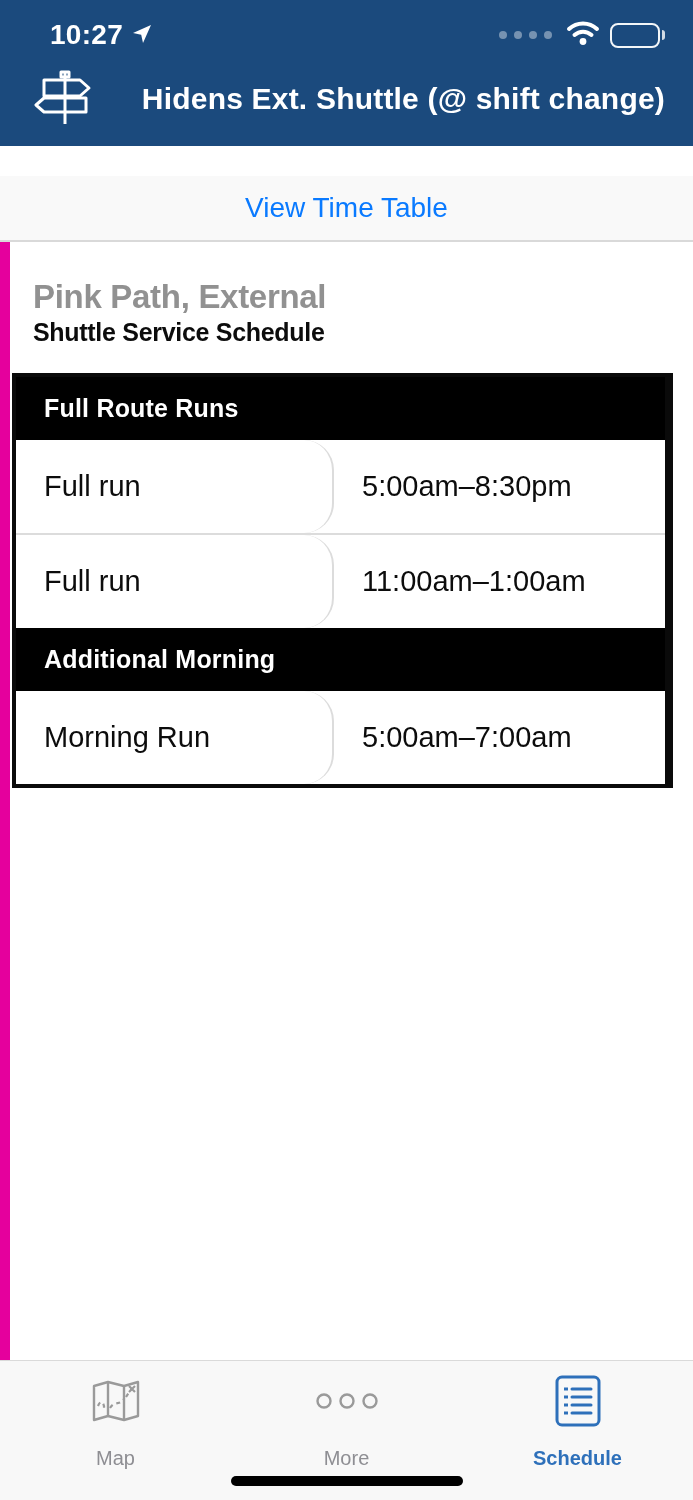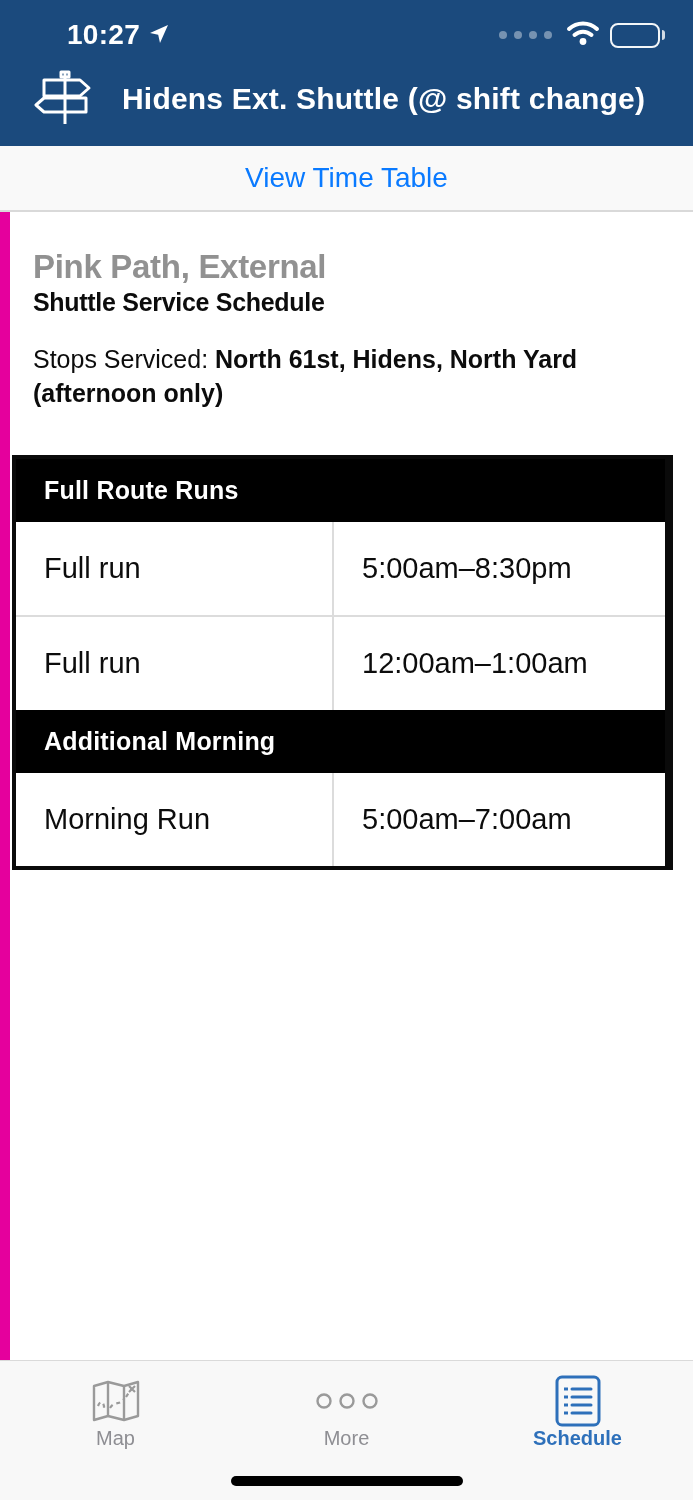--- a/index.html
+++ b/index.html
@@ -14,52 +14,53 @@
     background:#ffffff;
     position:relative;overflow:hidden;
   }
 
   
   .top-blue{
     background:#1B4A7D;color:#fff;flex:0 0 auto;
   }
   .status-bar{
     height:62px;display:flex;align-items:center;
-    padding:8px 28px 0 45px;box-sizing:border-box;
+    padding:8px 28px 0 28px;box-sizing:border-box;
   }
   .status-left{display:flex;align-items:center;gap:7px;margin-left:22px;}
   .status-time{font-size:28px;font-weight:bold;letter-spacing:.3px;}
   .loc-arrow{margin-top:2px;}
   .status-right{margin-left:auto;display:flex;align-items:center;gap:10px;}
   .signal-dots{display:flex;gap:7px;margin-right:4px;}
   .signal-dots i{width:8px;height:8px;border-radius:50%;background:rgba(255,255,255,.40);display:block;}
   .battery{display:flex;align-items:center;}
   .battery .shell{
     width:50px;height:25px;border:2px solid rgba(255,255,255,.95);
     border-radius:8px;padding:2px;box-sizing:border-box;
   }
   .battery .fill{width:100%;height:100%;background:#fff;border-radius:4px;}
   .battery .nub{width:3px;height:10px;background:rgba(255,255,255,.8);border-radius:0 3px 3px 0;margin-left:2px;}
 
   .nav-bar{
     height:84px;display:flex;align-items:center;
-    padding:0 28px 10px 28px;box-sizing:border-box;
+    padding:0 28px 10px 28px;box-sizing:border-box;justify-content:space-between;
   }
   .nav-icon{flex:0 0 auto;margin:0 26px 0 6px;}
   .nav-title{
     color:#fff;font-size:30px;font-weight:bold;letter-spacing:.2px;
     white-space:nowrap;
   }
 
   
   .subheader{
     height:64px;background:#F9F9F9;
     border-bottom:2px solid #D9D9D9;
     display:flex;align-items:center;justify-content:center;
     flex:0 0 auto;
+    margin-top:30px;
   }
   .subheader .link{
     color:#0A7AFF;font-size:28px;cursor:pointer;
   }
 
   
   .content{
     flex:1 1 auto;position:relative;background:#fff;
     padding:36px 4px 0 33px;box-sizing:border-box;overflow:hidden;
   }
@@ -89,32 +90,32 @@
     background:#000;color:#fff;font-size:25px;font-weight:bold;
     padding:17px 28px;letter-spacing:.2px;
   }
   .t-row{
     display:flex;align-items:center;background:#fff;
   }
   .t-row + .t-row{border-top:2px solid #DCDCDC;}
   .t-cell{
     padding:30px 28px;font-size:29px;color:#0c0c0c;box-sizing:border-box;
   }
-  .t-cell.name{flex:0 0 49%;border-right:2px solid #DCDCDC;align-self:stretch;display:flex;flex-direction:column;justify-content:flex-start;}
+  .t-cell.name{flex:0 0 49%;border-right:2px solid #DCDCDC;align-self:stretch;display:flex;flex-direction:column;justify-content:flex-start;border-radius:30px;}
   .t-cell.time{flex:1 1 auto;}
   .t-note{font-size:24px;margin-top:4px;color:#0c0c0c;}
 
   
   .tab-bar{
     flex:0 0 140px;background:#F8F8F8;border-top:1px solid #DADADA;
     display:flex;justify-content:space-around;align-items:flex-start;
     padding-top:14px;box-sizing:border-box;position:relative;
   }
   .tab{
-    display:flex;flex-direction:column;align-items:center;gap:0;
+    display:flex;flex-direction:column;align-items:center;gap:20px;
     width:160px;cursor:pointer;
   }
   .tab .icon-box{height:52px;display:flex;align-items:center;justify-content:center;}
   .tab-label{font-size:20px;color:#8E8E93;}
   .tab.active .tab-label{color:#2E70BA;font-weight:bold;}
   .home-indicator{
     position:absolute;left:50%;transform:translateX(-50%);
     bottom:14px;width:232px;height:10px;border-radius:6px;background:#000;
   }
 </style>
@@ -172,35 +173,34 @@
   <div class="subheader">
     <span class="link">View Time Table</span>
   </div>
 
   <div class="content">
     <div class="route-stripe"></div>
 
     <div class="route-name">Pink Path, External</div>
     <div class="page-title">Shuttle Service Schedule</div>
 
-    <p class="stops"><span>Stops Serviced: </span><span class="stops-value">North 61st, Hidens, North Yard (afternoon only)</span></p>
 
     <div class="sched-table">
         <div class="section-header">Full Route Runs</div>
         <div class="t-row">
           <div class="t-cell name">
             <span>Full run</span>
           </div>
           <div class="t-cell time">5:00am–8:30pm</div>
         </div>
         <div class="t-row">
           <div class="t-cell name">
             <span>Full run</span>
           </div>
-          <div class="t-cell time">12:00am–1:00am</div>
+          <div class="t-cell time">11:00am–1:00am</div>
         </div>
         <div class="section-header">Additional Morning</div>
         <div class="t-row">
           <div class="t-cell name">
             <span>Morning Run</span>
           </div>
           <div class="t-cell time">5:00am–7:00am</div>
         </div>
       </div>
   </div>

